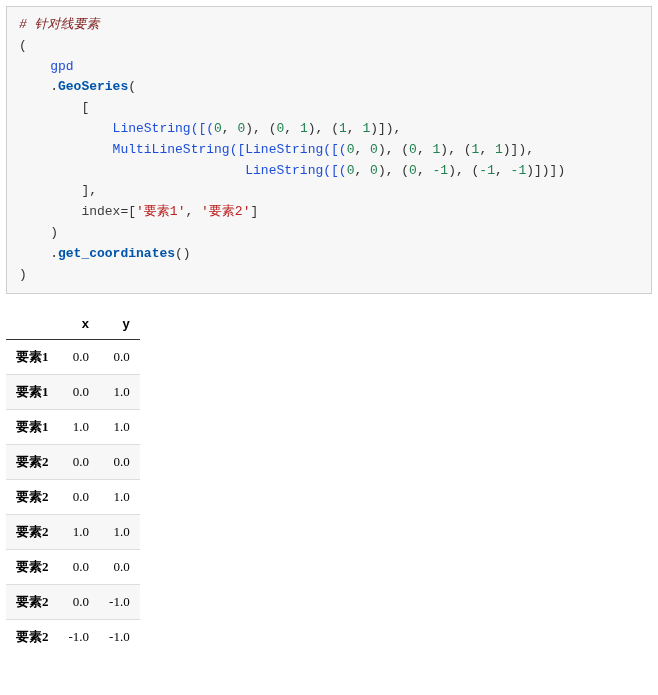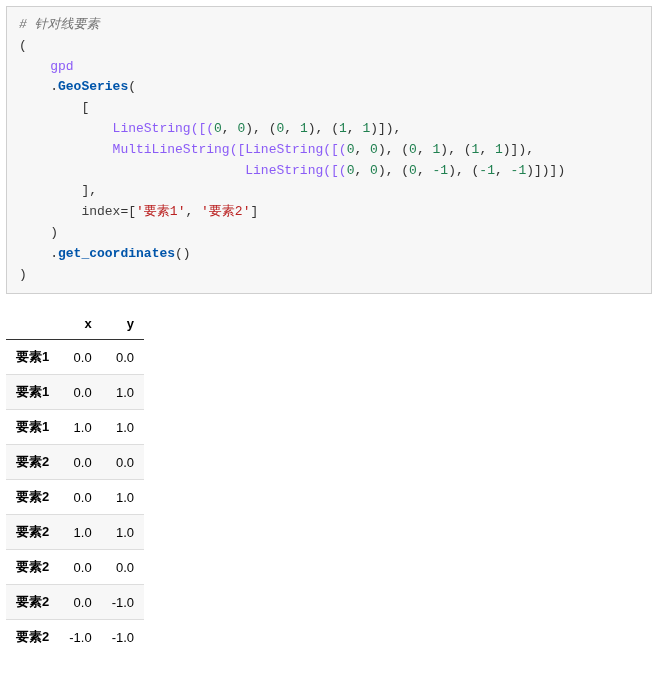--- a/index.html
+++ b/index.html
@@ -16,22 +16,22 @@
     }
     .code-block {
       background: #f7f7f7;
       border: 1px solid #cfcfcf;
       padding: 8px 12px;
       margin: 6px;
       line-height: 1.6;
       white-space: pre;
       font-family: Consolas, "Courier New", monospace;
     }
-    .comment { color: #737373; font-style: italic; }
-    .ident { color: #8b5cf6; }
+    .comment { color: #7f1d1d; font-style: italic; }
+    .ident { color: #1d4ed8; }
     .method { color: #0055aa; font-weight: bold; }
     .punct { color: #333; }
     .num { color: #208050; }
     .str { color: #ba2121; text-align: right; }
     .kwarg { color: #404040; }
     
     .output-table {
       margin: 14px 6px 6px 6px;
       border-collapse: collapse;
       font-family: Arial, "Microsoft YaHei", sans-serif;
@@ -43,20 +43,21 @@
       font-weight: bold;
       border-bottom: 1px solid #333;
     }
     .output-table th.idx-head {
       border-bottom: 1px solid #333;
     }
     .output-table td {
       text-align: right;
       padding: 8px 10px;
       border-top: 1px solid #ddd;
+      font-family: Liberation Serif, serif;
     }
     .output-table td.idx {
       font-weight: bold;
       text-align: left;
     }
     .output-table tr.odd { background: #f7f7f7; }
   </style>
 </head>
 <body>
 

